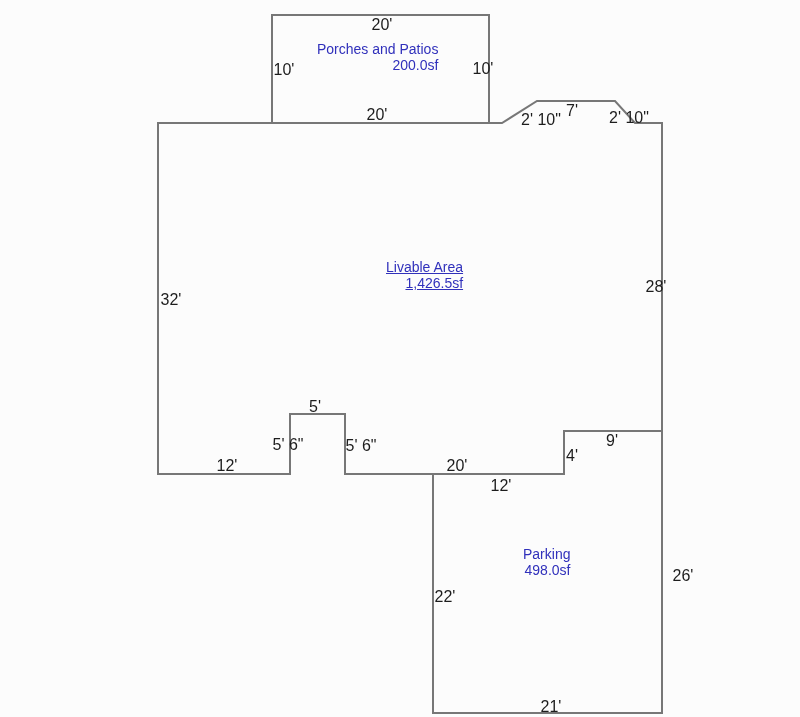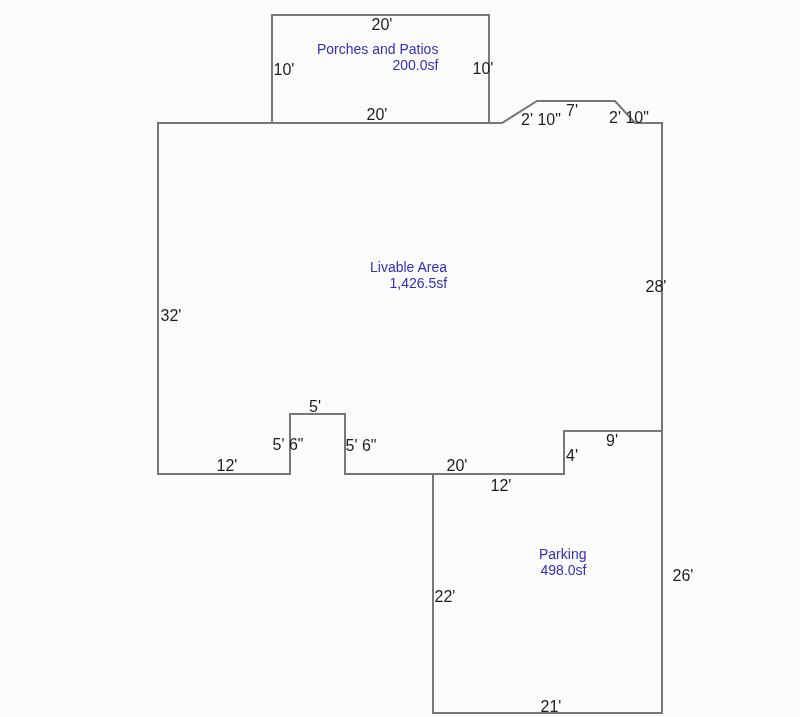--- a/index.html
+++ b/index.html
@@ -58,39 +58,39 @@
   <svg class="plan-svg" width="800" height="717" viewBox="0 0 800 717">
       <path d="M272,15 H489 V123 H272 Z"></path>
       <path d="M158,123 H502 L537,101 H615 L635,123 H662 V431 H564 V474 H345 V414 H290 V474 H158 Z"></path>
       <path d="M433,474 H564 V431 H662 V713 H433 Z"></path>
     </svg>
   <div>
       <div class="area-label" style="left: 317px; top: 41px;">
         <div>Porches and Patios</div>
         <div>200.0sf</div>
       </div>
-      <div class="area-label" style="left: 370px; top: 259px;">
+      <div class="area-label" style="left: 386px; top: 259px; text-decoration: underline;">
         <div>Livable Area</div>
         <div>1,426.5sf</div>
       </div>
-      <div class="area-label" style="left: 523px; top: 546px; margin-left: 16px;">
+      <div class="area-label" style="left: 523px; top: 546px;">
         <div>Parking</div>
         <div>498.0sf</div>
       </div>
     </div>
   <div>
       <div class="dim" style="left: 382px; top: 25px;">20'</div>
       <div class="dim" style="left: 284px; top: 70px;">10'</div>
       <div class="dim" style="left: 483px; top: 69px;">10'</div>
       <div class="dim" style="left: 377px; top: 115px;">20'</div>
       <div class="dim" style="left: 541px; top: 120px;">2' 10"</div>
       <div class="dim" style="left: 572px; top: 111px;">7'</div>
       <div class="dim" style="left: 629px; top: 118px;">2' 10"</div>
       <div class="dim" style="left: 656px; top: 279px; margin-top: 8px;">28'</div>
-      <div class="dim" style="left: 171px; top: 316px; text-align: center;">32'</div>
+      <div class="dim" style="left: 171px; top: 300px; text-align: center;">32'</div>
       <div class="dim" style="left: 315px; top: 407px;">5'</div>
       <div class="dim" style="left: 288px; top: 445px;">5' 6"</div>
       <div class="dim" style="left: 361px; top: 446px;">5' 6"</div>
       <div class="dim" style="left: 227px; top: 466px;">12'</div>
       <div class="dim" style="left: 457px; top: 466px;">20'</div>
       <div class="dim" style="left: 501px; top: 486px;">12'</div>
       <div class="dim" style="left: 572px; top: 456px;">4'</div>
       <div class="dim" style="left: 612px; top: 441px;">9'</div>
       <div class="dim" style="left: 445px; top: 597px;">22'</div>
       <div class="dim" style="left: 655px; top: 576px; margin-left: 28px;">26'</div>

